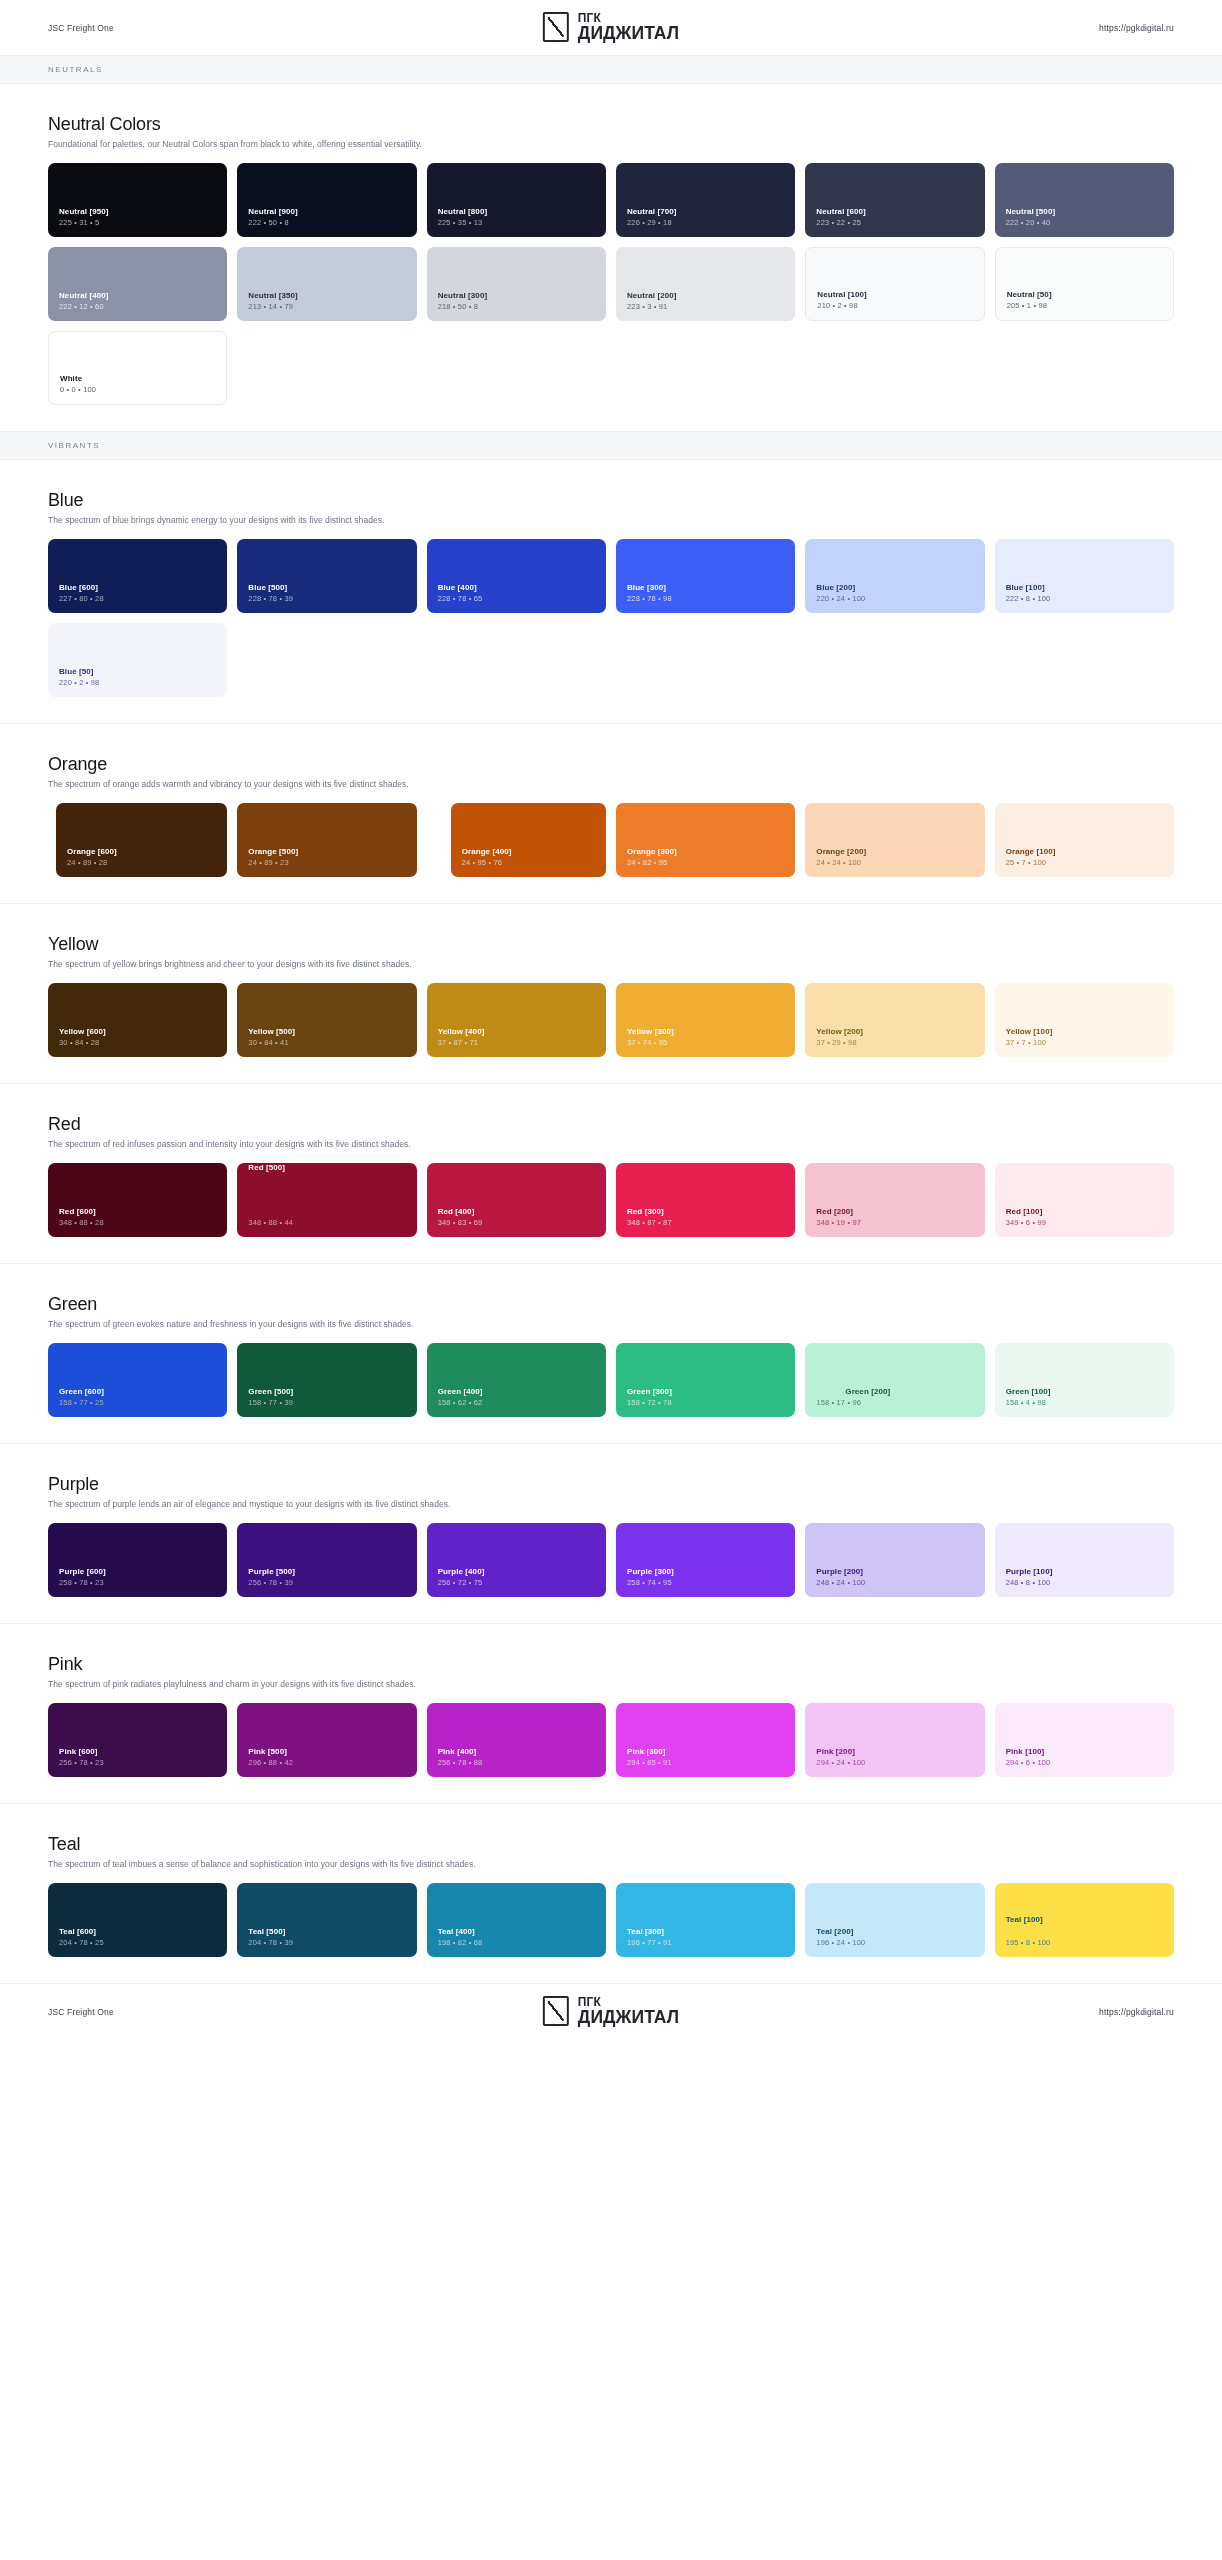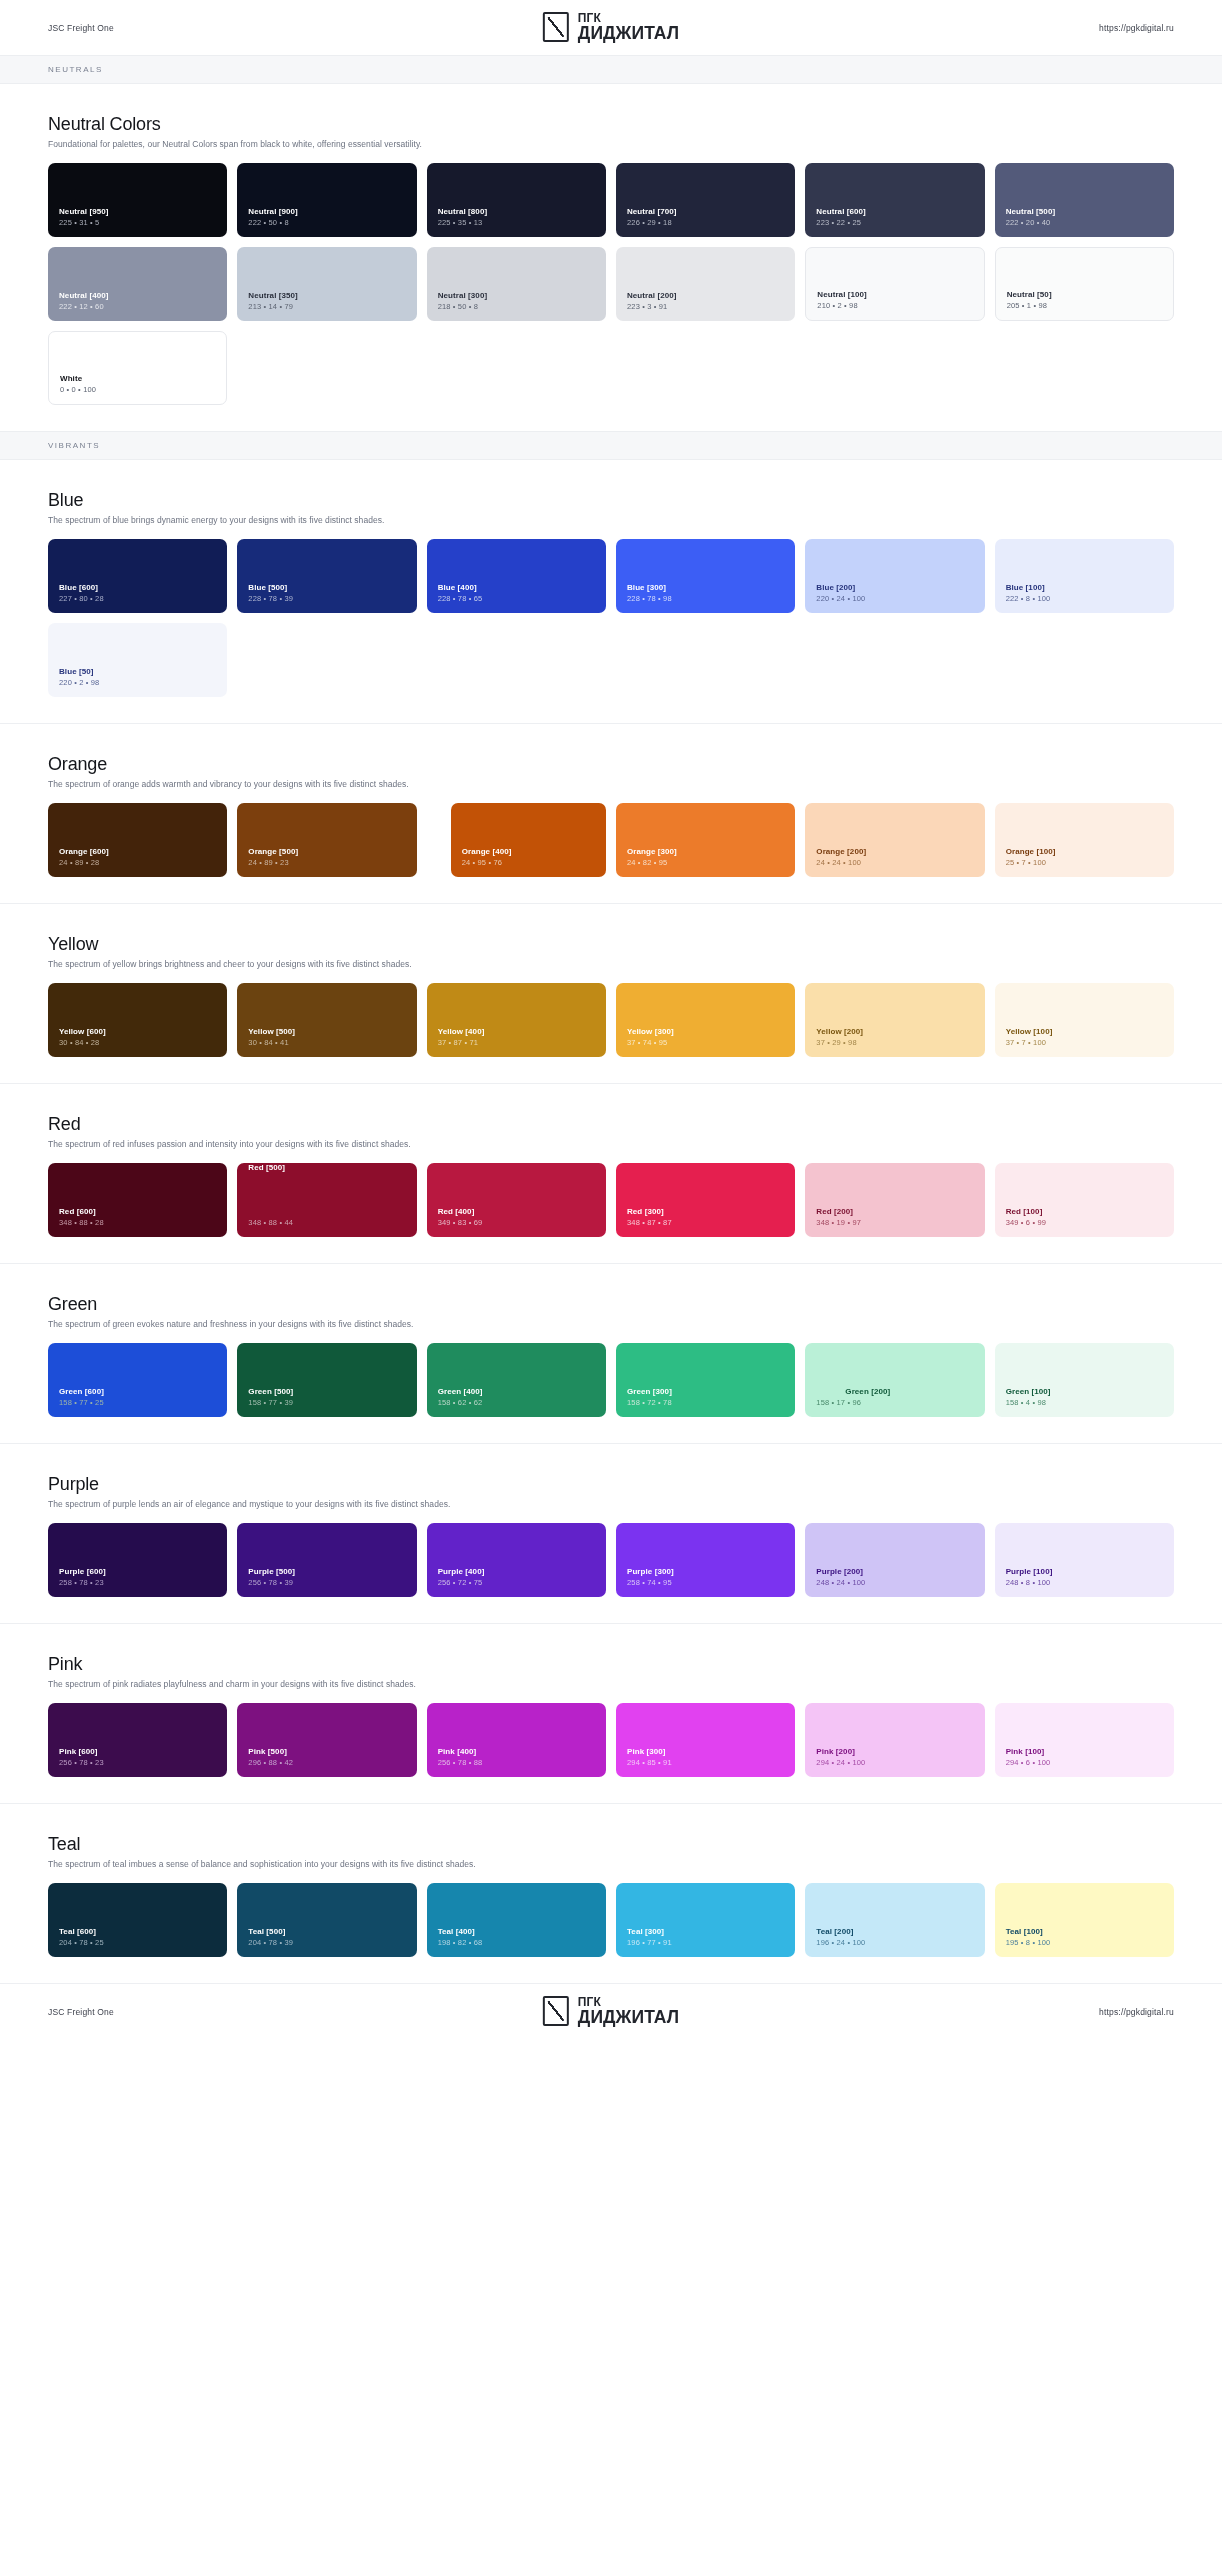--- a/index.html
+++ b/index.html
@@ -262,21 +262,21 @@
           <div class="swatch" style="background: rgb(243, 245, 251);">
             <div class="sw-name" style="color: rgb(39, 52, 125);">Blue [50]</div>
             <div class="sw-val" style="color: rgb(90, 103, 150);">220 • 2 • 98</div>
           </div>
         </div>
       </div>
       <div class="group with-rule">
         <div class="group-title">Orange</div>
         <div class="group-desc">The spectrum of orange adds warmth and vibrancy to your designs with its five distinct shades.</div>
         <div class="row">
-          <div class="swatch" style="background: rgb(67, 35, 10);">
+          <div class="swatch" style="background: rgb(67, 35, 10); margin-left: 8px;">
             <div class="sw-name" style="color: rgb(255, 255, 255);">Orange [600]</div>
             <div class="sw-val" style="color: rgb(192, 172, 156);">24 • 89 • 28</div>
           </div>
           <div class="swatch" style="background: rgb(124, 63, 13);">
             <div class="sw-name" style="color: rgb(255, 255, 255);">Orange [500]</div>
             <div class="sw-val" style="color: rgb(203, 181, 162);">24 • 89 • 23</div>
           </div>
           <div class="swatch" style="background: rgb(194, 82, 6); margin-left: 24px;">
             <div class="sw-name" style="color: rgb(255, 255, 255);">Orange [400]</div>
             <div class="sw-val" style="color: rgb(233, 203, 179);">24 • 95 • 76</div>
@@ -462,21 +462,21 @@
             <div class="sw-val" style="color: rgb(179, 214, 227);">198 • 82 • 68</div>
           </div>
           <div class="swatch" style="background: rgb(51, 182, 227);">
             <div class="sw-name" style="color: rgb(255, 255, 255);">Teal [300]</div>
             <div class="sw-val" style="color: rgb(199, 231, 245);">196 • 77 • 91</div>
           </div>
           <div class="swatch" style="background: rgb(196, 232, 248);">
             <div class="sw-name" style="color: rgb(17, 74, 102);">Teal [200]</div>
             <div class="sw-val" style="color: rgb(74, 127, 156);">196 • 24 • 100</div>
           </div>
-          <div class="swatch" style="background: #fef9c3;">
+          <div class="swatch" style="background: #fde047; gap: 12px;">
             <div class="sw-name" style="color: rgb(17, 74, 102);">Teal [100]</div>
             <div class="sw-val" style="color: rgb(74, 127, 156);">195 • 8 • 100</div>
           </div>
         </div>
       </div>
     </div>
 
   <div class="footer-rule"></div>
   <div class="bottombar">
     <div class="bar-left">JSC Freight One</div>

